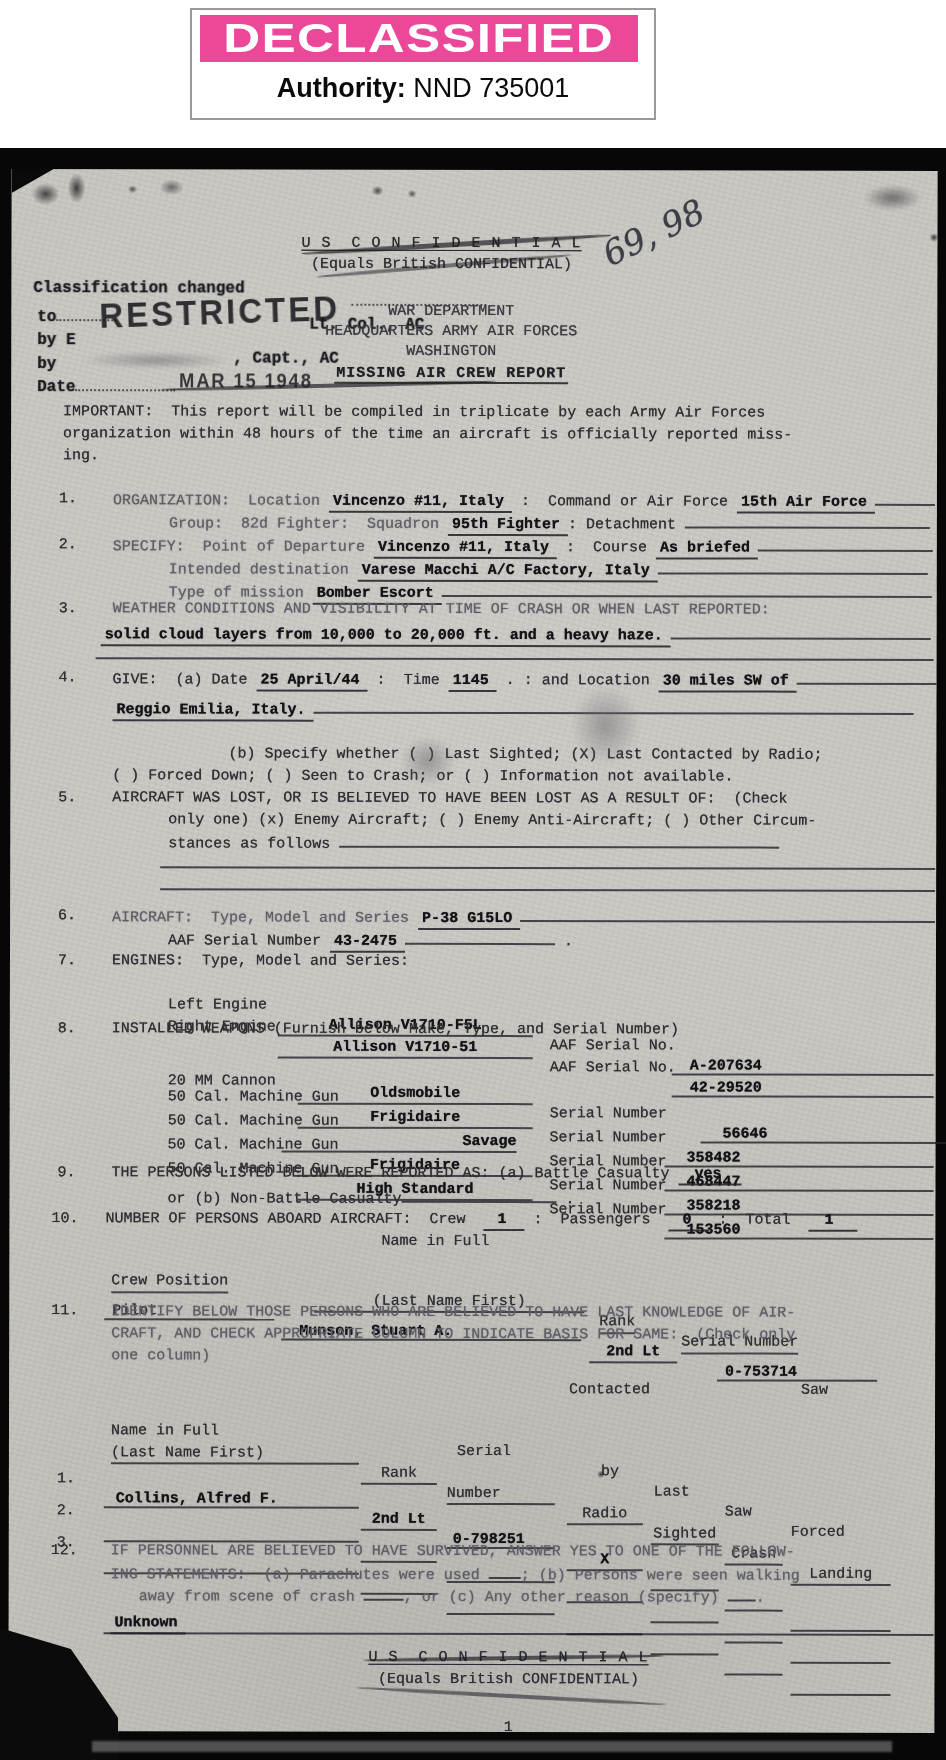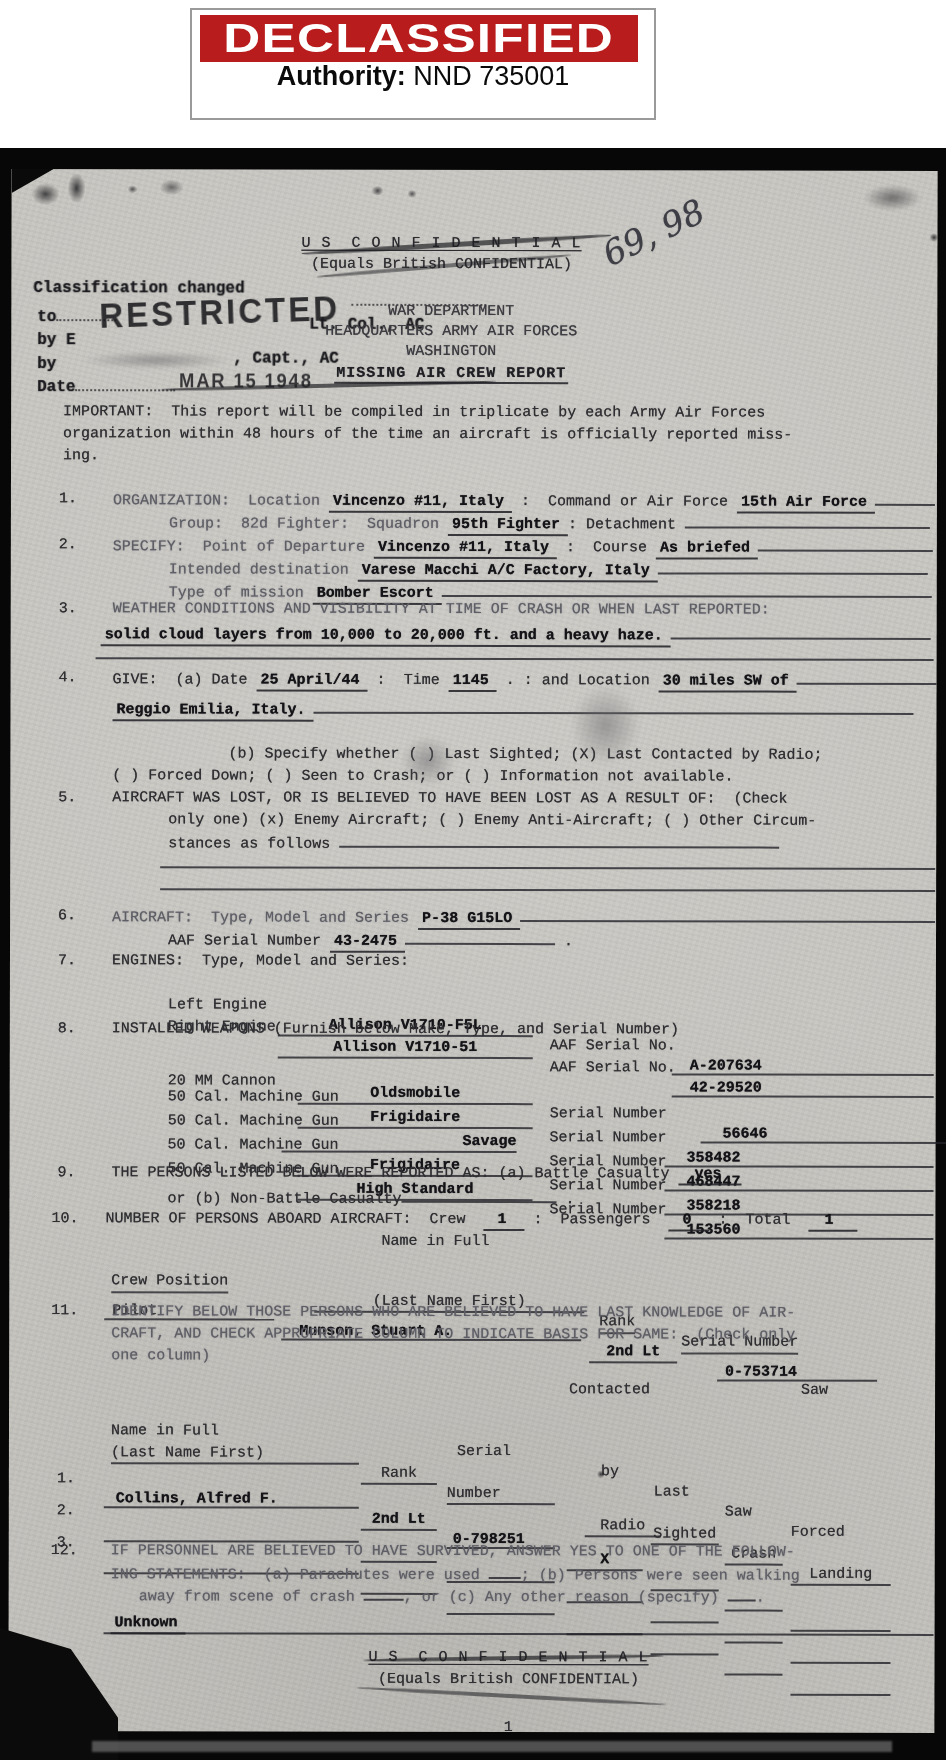--- a/index.html
+++ b/index.html
@@ -1,22 +1,22 @@
 <!DOCTYPE html>
 <html><head>
 <meta charset="utf-8">
 <style>
   html,body{margin:0;padding:0;background:#ffffff;}
   #stage{position:relative;width:946px;height:1760px;overflow:hidden;background:#ffffff;font-family:"Liberation Mono",monospace;}
 
   
   .banner{position:absolute;left:190px;top:8px;width:466px;height:112px;background:#ffffff;border:2px solid #9a9a9a;box-sizing:border-box;font-family:"Liberation Sans",sans-serif;}
-  .banner .bar{margin:5px 16px 0 8px;height:47px;background:#b91c1c;color:#ffffff;text-align:center;font-weight:bold;font-size:40px;line-height:46px;overflow:hidden;}
+  .banner .bar{margin:5px 16px 0 8px;height:47px;background:#ec4899;color:#ffffff;text-align:center;font-weight:bold;font-size:40px;line-height:46px;overflow:hidden;}
   .banner .bar span{display:inline-block;transform:scaleX(1.28);letter-spacing:1px;}
-  .banner .l2,.banner .l3{text-align:center;font-size:27px;line-height:29px;color:#0a0a0a;}
+  .banner .l2,.banner .l3{text-align:center;font-size:27px;line-height:29px;color:#0a0a0a;margin-top:12px;}
   .banner b{font-weight:bold;}
 
   
   .scan{position:absolute;left:0;top:148px;width:946px;height:1612px;background:#070707;}
   .paper{position:absolute;left:10px;top:22px;width:926px;height:1562px;background-color:#c7c5c0;
     background-image:
       radial-gradient(ellipse 120% 90% at 48% 30%, rgba(255,255,255,.10), rgba(0,0,0,0) 60%),
       radial-gradient(ellipse 140% 100% at 50% 100%, rgba(0,0,0,.07), rgba(0,0,0,0) 55%),
       repeating-linear-gradient(13deg, rgba(0,0,0,.022) 0 2px, rgba(255,255,255,.02) 2px 5px),
       repeating-linear-gradient(104deg, rgba(0,0,0,.016) 0 3px, rgba(255,255,255,.018) 3px 6px);
@@ -212,21 +212,21 @@
         <span class="at" style="left:448px;">Serial</span>
         <span class="at" style="left:592px;">by</span>
         <span class="at" style="left:645px;">Last</span>
         <span class="at" style="left:716px;">Saw</span>
         <span class="at" style="left:782px;">Forced</span>
       </div>
       <div class="ln" style="left:0;top:1254px;width:926px;height:22px;">
         <span class="cell" style="left:102px;width:248px;">(Last Name First)</span>
         <span class="cell cc" style="left:352px;width:76px;">Rank</span>
         <span class="cell" style="left:438px;width:108px;">Number</span>
-        <span class="cell cc" style="left:576px;width:76px;margin-top:12px;">Radio</span>
+        <span class="cell cc" style="left:558px;width:76px;">Radio</span>
         <span class="cell cc" style="left:642px;width:68px;">Sighted</span>
         <span class="cell cc" style="left:716px;width:58px;">Crash</span>
         <span class="cell cc" style="left:782px;width:100px;">Landing</span>
       </div>
       <div class="ln" style="left:0;top:1280px;width:926px;height:22px;">
         <span class="at" style="left:48px;">1.</span>
         <span class="cell bold" style="left:95px;width:255px;padding-left:12px;box-sizing:border-box;">Collins, Alfred F.</span>
         <span class="cell cc bold" style="left:352px;width:76px;">2nd Lt</span>
         <span class="cell bold" style="left:438px;width:108px;padding-left:6px;box-sizing:border-box;">0-798251</span>
         <span class="cell cc bold" style="left:558px;width:76px;">X</span>

